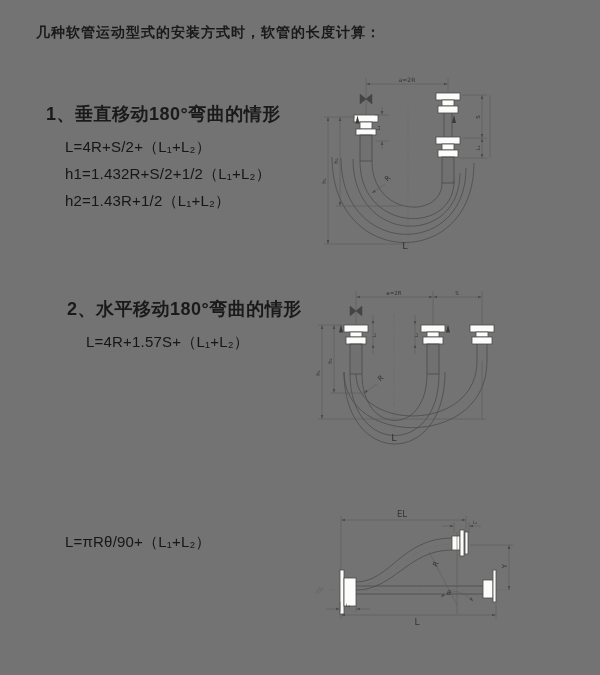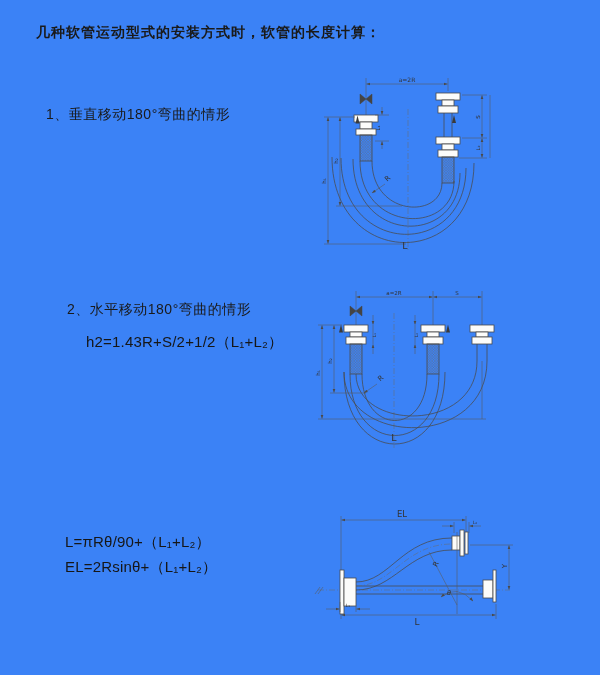--- a/index.html
+++ b/index.html
@@ -1,26 +1,26 @@
 <!DOCTYPE html>
 <html><head>
 <meta charset="utf-8">
 <style>
   html,body{margin:0;padding:0;background:#e8e8e8;}
   #page{
     position:relative;width:600px;height:675px;margin:0 auto;
-    background:#3b82f6;color:#1c1c1c;overflow:hidden;
+    background:#737373;color:#1c1c1c;overflow:hidden;
     font-family:"Liberation Sans","DejaVu Sans",sans-serif;
   }
   .title{
     position:absolute;left:36px;top:24px;
     font-size:14px;font-weight:bold;letter-spacing:1px;color:#1a1a1a;
   }
   .sec{position:absolute;left:46px;}
-  .sec-heading{font-size:14px;font-weight:normal;letter-spacing:.5px;line-height:16px;color:#1a1a1a;}
+  .sec-heading{font-size:18px;font-weight:bold;letter-spacing:.5px;line-height:16px;color:#1a1a1a;}
   .formulas{margin:11px 0 0 19px;}
   .fline{font-size:15px;line-height:27px;height:27px;letter-spacing:.2px;color:#161616;white-space:nowrap;}
   .sec3 .fline{line-height:25px;height:25px;}
   .diagram{position:absolute;}
   svg{display:block;}
   svg text{font-family:"DejaVu Sans","Liberation Sans",sans-serif;fill:#333;}
   .dln{stroke:#5a5a5a;stroke-width:.55;fill:none;}
   .oln{stroke:#4a4a4a;stroke-width:.75;fill:none;}
   .cln{stroke:#6a6a6a;stroke-width:.5;fill:none;stroke-dasharray:6 2 1 2;}
   .fit{stroke:#4a4a4a;stroke-width:.8;fill:#fcfcfa;}
@@ -29,33 +29,37 @@
 </style>
 </head>
 <body>
 
 <div id="page">
 
   <div class="title">几种软管运动型式的安装方式时，软管的长度计算：</div>
 
   <div class="sec" style="top:106px;">
     <div class="sec-heading">1、垂直移动180°弯曲的情形</div>
+    <div class="formulas">
+      <div class="fline">L=4R+S/2+（L₁+L₂）</div>
+      <div class="fline">h1=1.432R+S/2+1/2（L₁+L₂）</div>
+      <div class="fline">h2=1.43R+1/2（L₁+L₂）</div>
+    </div>
   </div>
 
   <div class="sec" style="top:301px;margin-left:21px;">
     <div class="sec-heading">2、水平移动180°弯曲的情形</div>
     <div class="formulas">
-      <div class="fline">h2=1.43R+S/2+1/2（L₁+L₂）</div>
+      <div class="fline">L=4R+1.57S+（L₁+L₂）</div>
     </div>
   </div>
 
   <div class="sec sec3" style="top:518px;">
     <div class="formulas">
       <div class="fline">L=πRθ/90+（L₁+L₂）</div>
-      <div class="fline">EL=2Rsinθ+（L₁+L₂）</div>
     </div>
   </div>
 
   <div class="diagram" style="left:316px;top:69px;">
     <svg width="182" height="186" viewBox="0 0 182 186">
       <defs>
         <pattern id="p1" patternUnits="userSpaceOnUse" width="2.6" height="2.6">
           <path d="M0,0 L2.6,2.6 M2.6,0 L0,2.6" stroke="#6a6a6a" stroke-width="0.35"></path>
         </pattern>
         <marker id="m1" viewBox="0 0 10 10" refX="8.6" refY="5" markerWidth="8" markerHeight="8" orient="auto-start-reverse">

